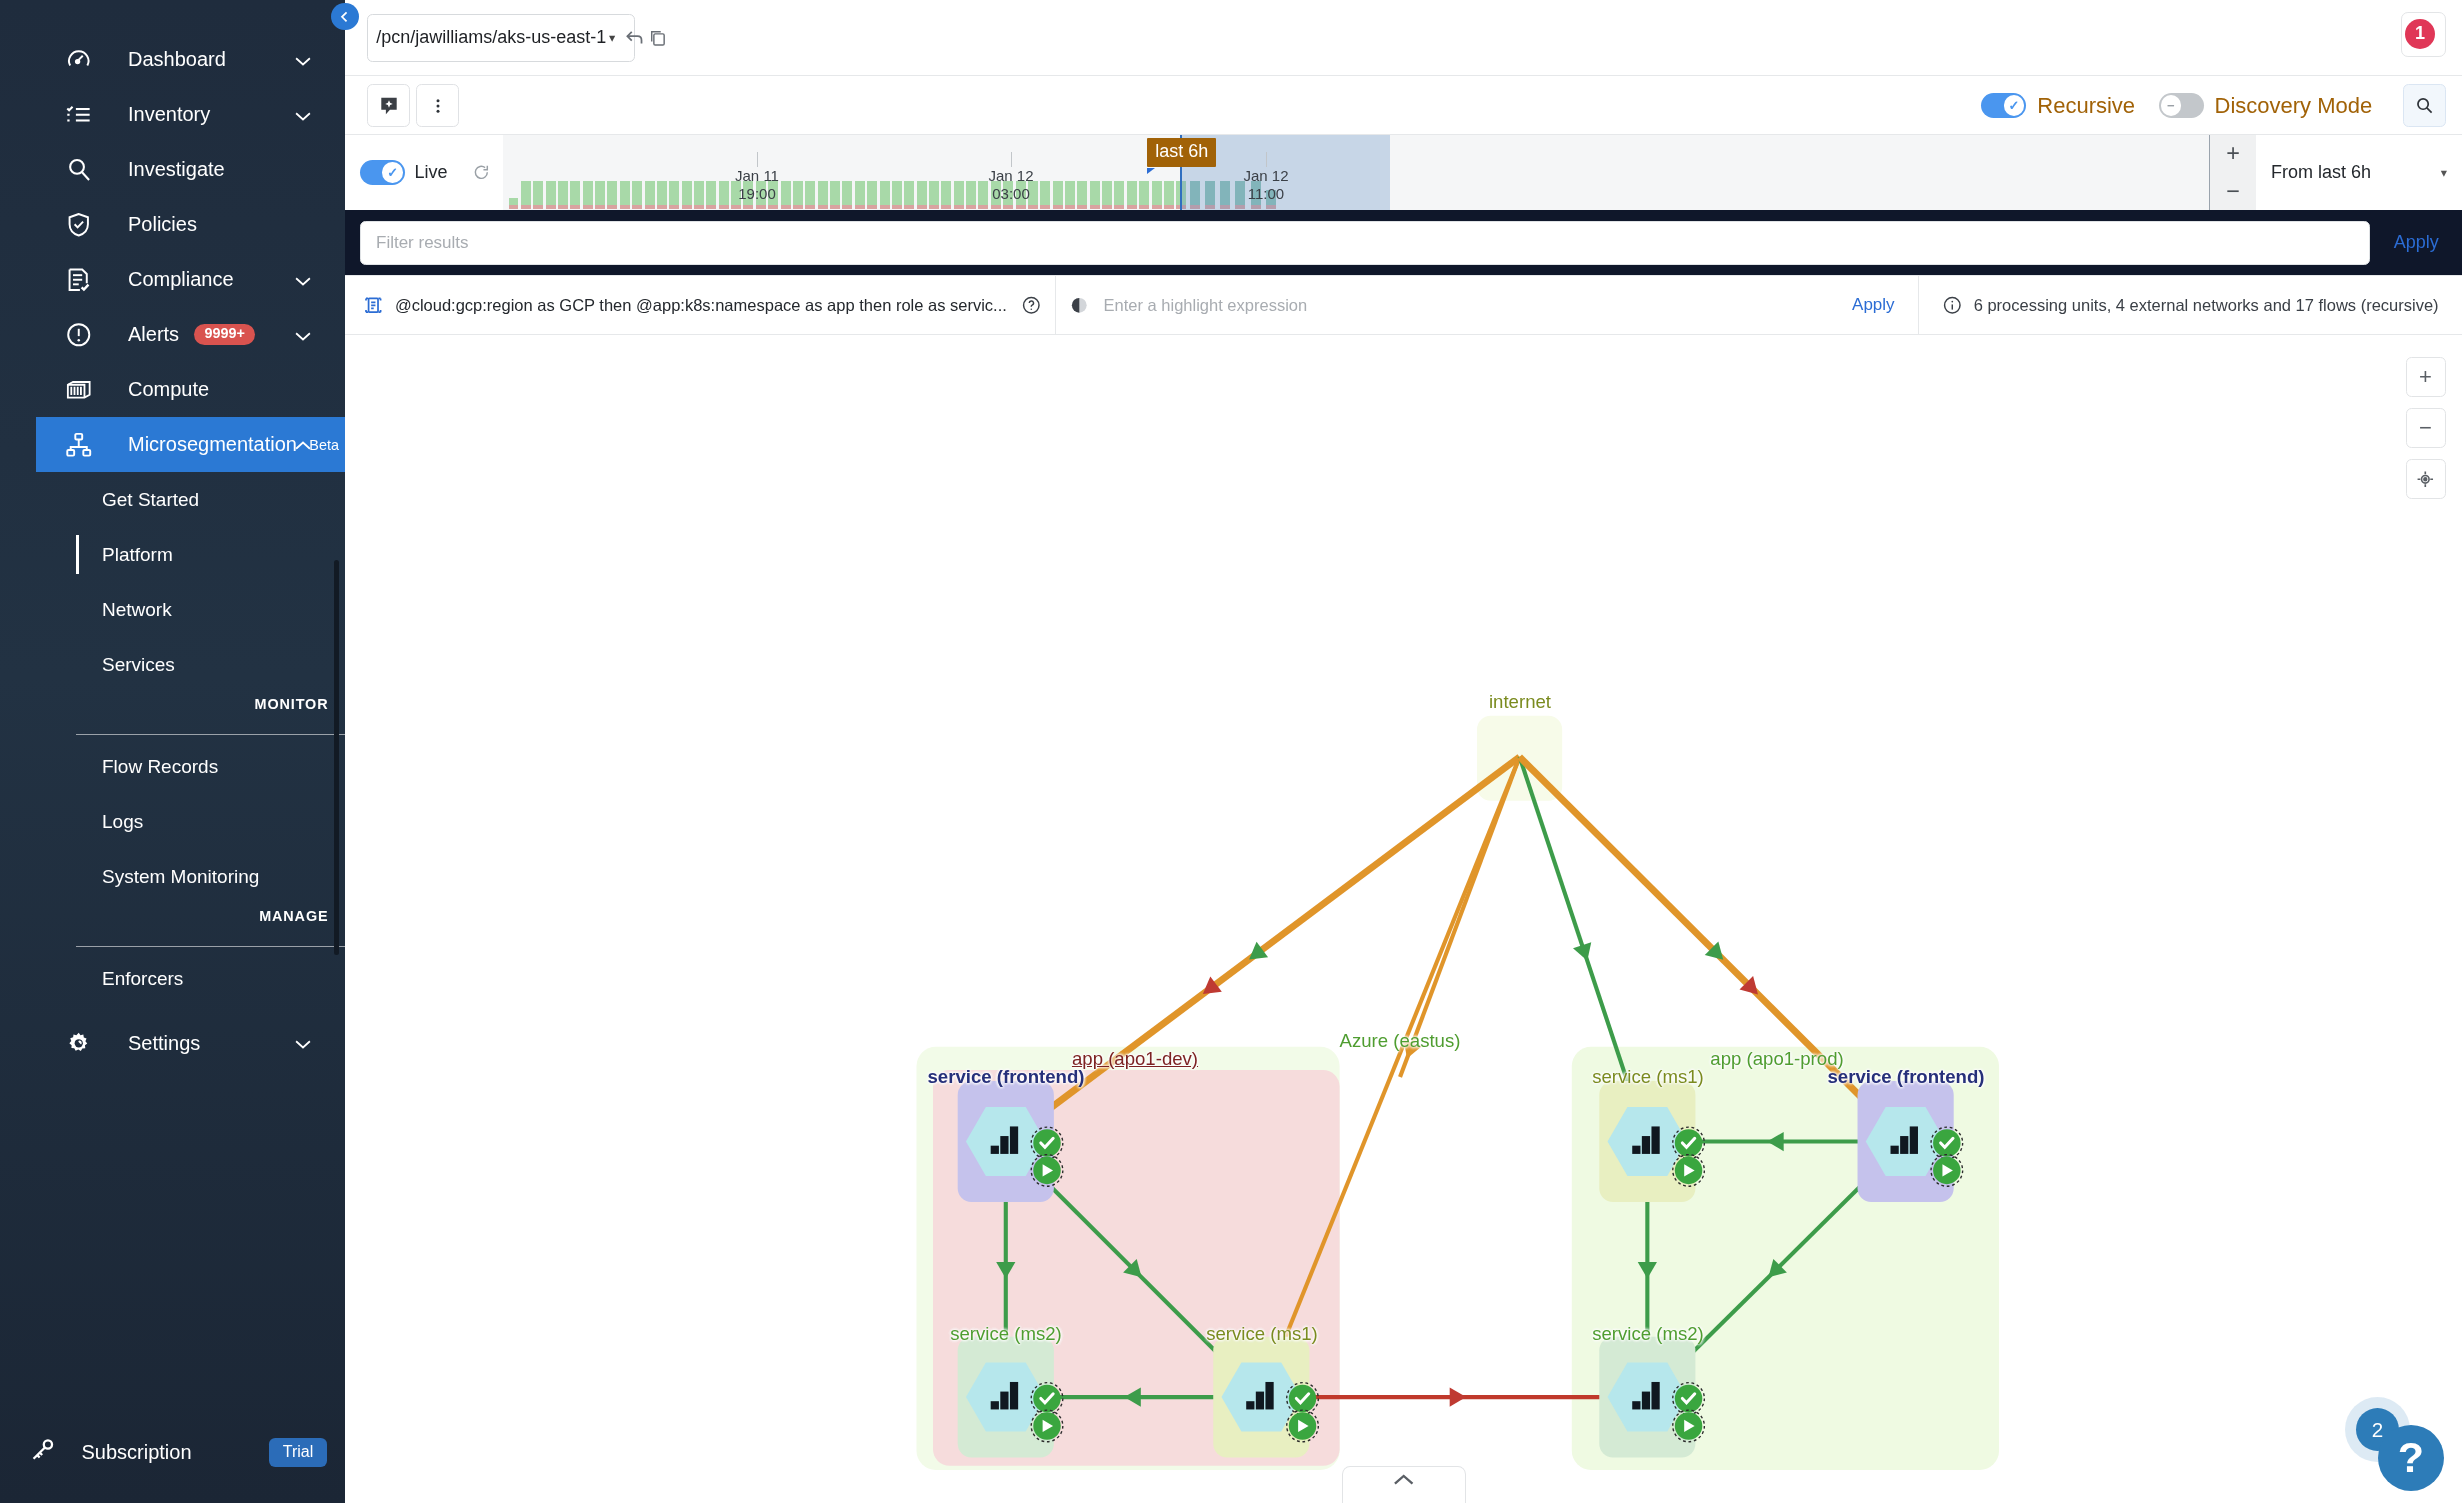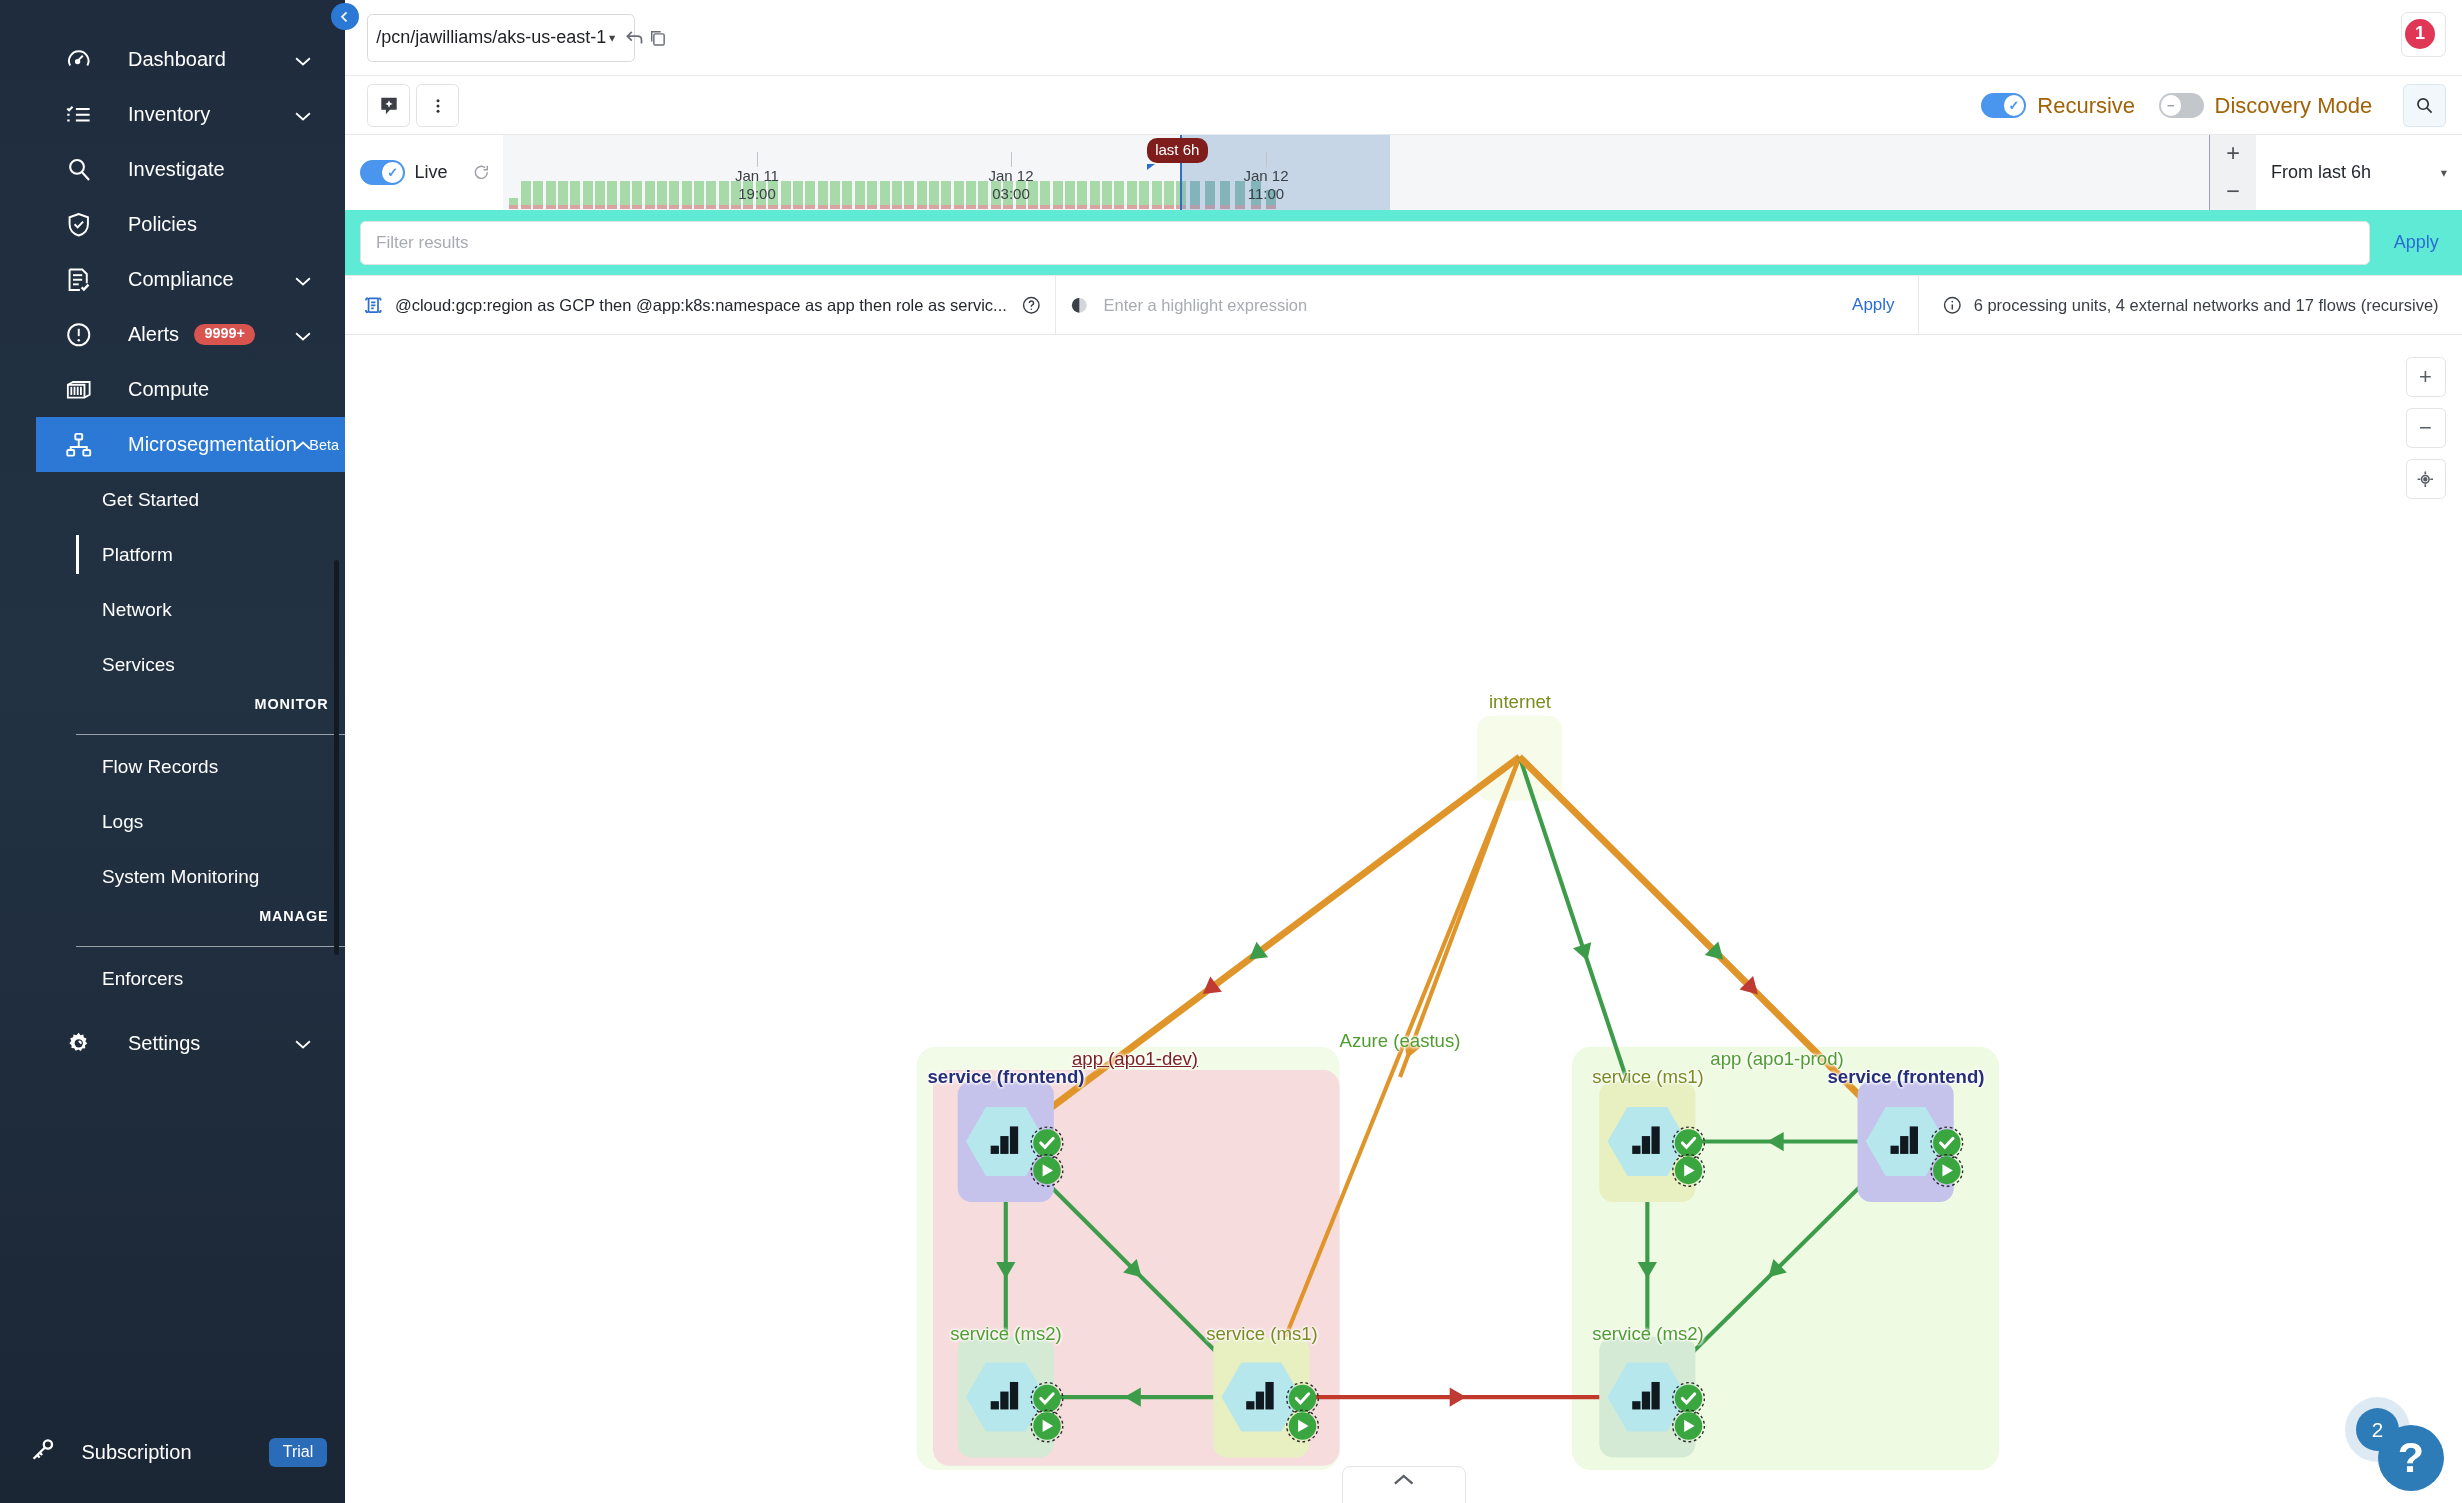--- a/index.html
+++ b/index.html
@@ -134,41 +134,41 @@
   .tl-chart {
     position:relative; flex:1; background:#f5f6f7; overflow:hidden;
   }
   .bar { position:absolute; bottom:5.5px; background:#a8d9a8; }
   .bar .base { position:absolute; left:0; right:0; bottom:-4.1px; height:4.1px; background:#d9a3a0;}
   .sel-overlay {
     position:absolute; top:0; bottom:0; background:rgba(103,146,199,0.32);
     border-left:2.7px solid #2f6fc0;
   }
   .tl-tip {
-    position:absolute; background:#7f1d1d; color:#fff; font-size:15px; border-radius:10px;
+    position:absolute; background:#a16207; color:#fff; font-size:18px; border-radius:1px;
     padding:3.4px 8.2px 4.8px; white-space:nowrap; z-index:6;
   }
   .tl-tip::after {
     content:""; position:absolute; left:0; bottom:-6.9px; border-left:8.2px solid #2b6cd4;
     border-bottom:6.9px solid transparent;
   }
   .tl-axis {
     position:absolute; font-size:15px; color:#3b4047; text-align:center; line-height:1.22; z-index:5;
   }
   .tl-axis .tick { position:absolute; left:50%; top:-15px; width:0.7px; height:15px; background:#c2c6ca;}
   .zoombtns { width:47px; flex:none; background:#f0f1f2; display:flex; flex-direction:column;
     border-left:0.7px solid #9aa3ad; }
   .zoombtns div { flex:1; display:flex; align-items:center; justify-content:center; font-size:23.4px; color:#4a4f55;}
   .range-box { width:206px; flex:none; display:flex; align-items:center; padding:0 15px; background:#fff;}
   .range-box .rv { font-size:18px; color:#24282d; flex:1; }
   .range-box .rc { font-size:12.4px; color:#555; }
 
   
   #filterbar {
-    position:absolute; left:345px; top:210px; width:2117px; height:66px; background:#5eead4;
+    position:absolute; left:345px; top:210px; width:2117px; height:66px; background:#0f172a;
     border-bottom:0.7px solid #e6e8ea; display:flex; align-items:center; padding: 0 15px;
   }
   .filter-input {
     flex:1; height:44px; border:0.7px solid #dfe2e5; border-radius:5.5px; background:#fff;
     display:flex; align-items:center; padding:0 15px; font-size:17px; color:#a8acb1;
   }
   .apply-link { font-size:18px; color:#2b6cd4; margin-left:23.4px; margin-right:8.2px; cursor:pointer;}
 
   #querybar {
     position:absolute; left:345px; top:276px; width:2117px; height:59px; background:#fff;

